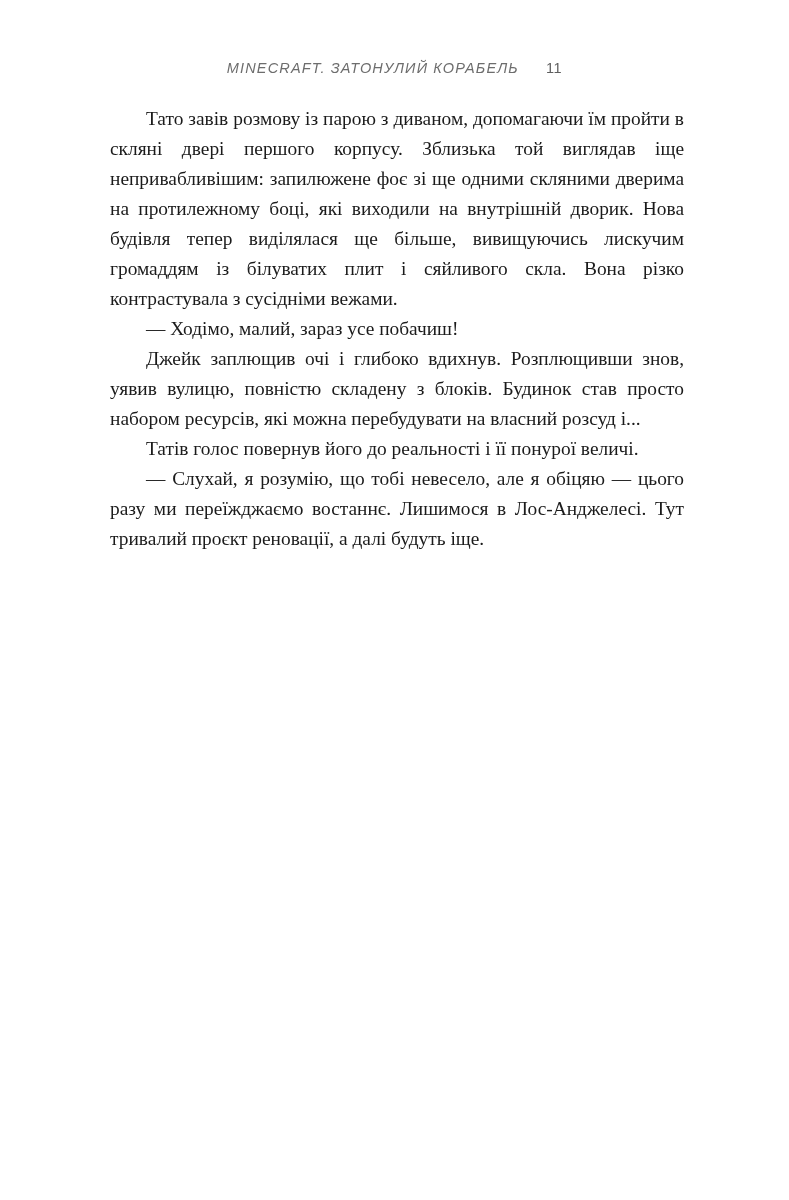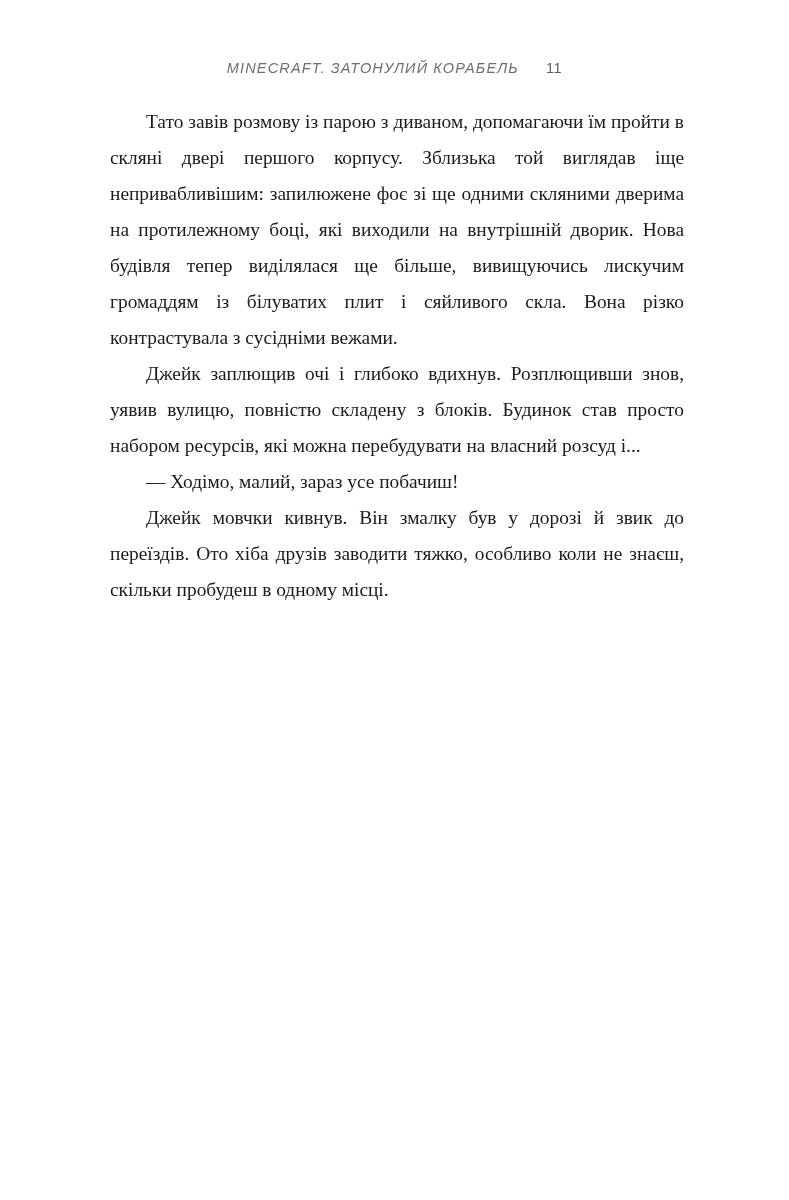--- a/index.html
+++ b/index.html
@@ -42,21 +42,21 @@
   .textblock {
     position: absolute;
     top: 104px;
     left: 110px;
     width: 574px;
   }
   p.para {
     margin: 0;
     font-family: "Liberation Serif", "DejaVu Serif", serif;
     font-size: 19.4px;
-    line-height: 36px;
+    line-height: 30px;
     color: #1b1b1b;
     text-align: justify;
     text-justify: inter-word;
     text-indent: 36px;
     hyphens: manual;
     -webkit-hyphens: manual;
   }
   p.para.nolast {
     text-align-last: left;
   }
@@ -65,18 +65,19 @@
 <body>
 
 <div class="page">
 
   <div class="running-head">
     <span class="rh-title">MINECRAFT. ЗАТОНУЛИЙ КОРАБЕЛЬ</span><span class="rh-pageno">11</span>
   </div>
 
   <div class="textblock">
     <p class="para nolast">Тато завів розмову із парою з диваном, допомагаючи їм про­йти в скляні двері першого корпусу. Зблизька той виглядав іще непривабливішим: запилюжене фоє зі ще одними скляними две­рима на протилежному боці, які виходили на внутрішній дво­рик. Нова будівля тепер виділялася ще більше, вивищуючись лискучим громаддям із білуватих плит і сяйливого скла. Вона різко контрастувала з сусідніми вежами.</p>
+    <p class="para nolast">— Ходімо, малий, зараз усе побачиш!</p>
     <p class="para nolast">Джейк заплющив очі і глибоко вдихнув. Розплющивши знов, уявив вулицю, повністю складену з блоків. Будинок став просто набором ресурсів, які можна перебудувати на власний розсуд і...</p>
-    <p class="para nolast">— Ходімо, малий, зараз усе побачиш!</p>
-    <p class="para nolast">Джейк мовчки кивнув. Він змалку був у дорозі й звик до переїздів. Ото хіба друзів заводити тяжко, особливо коли не знаєш, скільки пробудеш в одному місці.</p>
+    <p class="para nolast">Татів голос повернув його до реальності і її понурої величі.</p>
+    <p class="para nolast">— Слухай, я розумію, що тобі невесело, але я обіцяю — цього разу ми переїжджаємо востаннє. Лишимося в Лос-Анджелесі. Тут тривалий проєкт реновації, а далі будуть іще.</p>
   </div>
 
 </div>
 
 </body></html>

